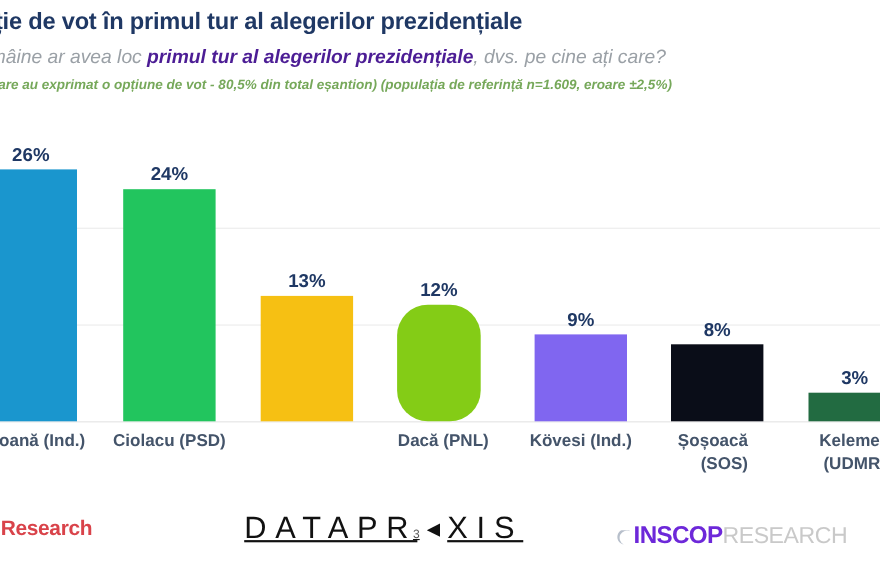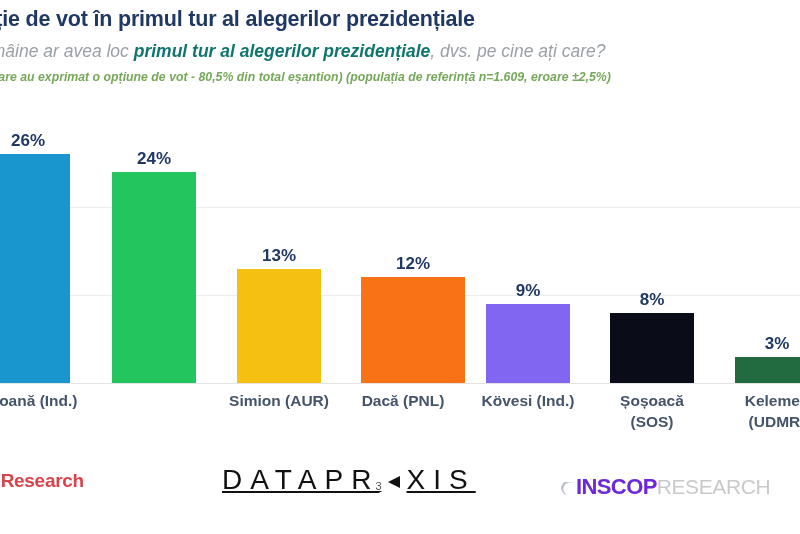--- a/index.html
+++ b/index.html
@@ -42,21 +42,21 @@
   .chart-subtitle {
     font-size: 17.5px;
     font-style: italic;
     color: #9aa0a6;
     white-space: nowrap;
     line-height: 26px;
     padding-top: 4px;
   }
   .chart-subtitle .strong {
     font-weight: bold;
-    color: #0f766e;
+    color: #4c1d95;
   }
   .chart-note {
     font-size: 12.3px;
     font-style: italic;
     font-weight: bold;
     color: #76a85a;
     white-space: nowrap;
     line-height: 20px;
     padding-top: 3px;
   }
@@ -213,49 +213,49 @@
     <div id="bars-container">
         <div class="bar" style="left: -14px; width: 84px; height: 228.8px; background: rgb(26, 150, 206);">
           <div class="bar-value">26%</div>
         </div>
         <div class="bar" style="left: 112px; width: 84px; height: 211.2px; background: #22c55e;">
           <div class="bar-value">24%</div>
         </div>
         <div class="bar" style="left: 237px; width: 84px; height: 114.4px; background: rgb(246, 192, 19); margin-top: 39px;">
           <div class="bar-value">13%</div>
         </div>
-        <div class="bar" style="left: 361px; width: 104px; height: 105.6px; background: #f97316;">
+        <div class="bar" style="left: 361px; width: 76px; height: 105.6px; background: #84cc16; border-radius: 28px;">
           <div class="bar-value">12%</div>
         </div>
         <div class="bar" style="left: 486px; width: 84px; height: 79.2px; background: rgb(128, 102, 240);">
           <div class="bar-value">9%</div>
         </div>
         <div class="bar" style="left: 610px; width: 84px; height: 70.4px; background: rgb(10, 13, 24);">
           <div class="bar-value">8%</div>
         </div>
         <div class="bar" style="left: 735px; width: 84px; height: 26.4px; background: rgb(34, 107, 65);">
           <div class="bar-value">3%</div>
         </div>
       </div>
   </div>
 
   <div class="cat-labels" id="cat-labels">
       <div class="cat-label" style="left: -26px; width: 108px;">
         <div>Geoană (Ind.)</div>
       </div>
-      <div class="cat-label" style="left: 225px; width: 108px;">
-        <div>Simion (AUR)</div>
+      <div class="cat-label" style="left: 100px; width: 108px;">
+        <div>Ciolacu (PSD)</div>
       </div>
       <div class="cat-label" style="left: 349px; width: 108px;">
         <div>Dacă (PNL)</div>
       </div>
       <div class="cat-label" style="left: 474px; width: 108px;">
         <div>Kövesi (Ind.)</div>
       </div>
-      <div class="cat-label" style="left: 598px; width: 108px;">
+      <div class="cat-label" style="left: 572px; width: 108px; text-align: right;">
         <div>Șoșoacă (SOS)</div>
       </div>
       <div class="cat-label" style="left: 723px; width: 108px;">
         <div>Kelemen</div>
         <div>(UDMR)</div>
       </div>
     </div>
 
   <div class="footer">
     <div class="logo-left">Gesner Research</div>

